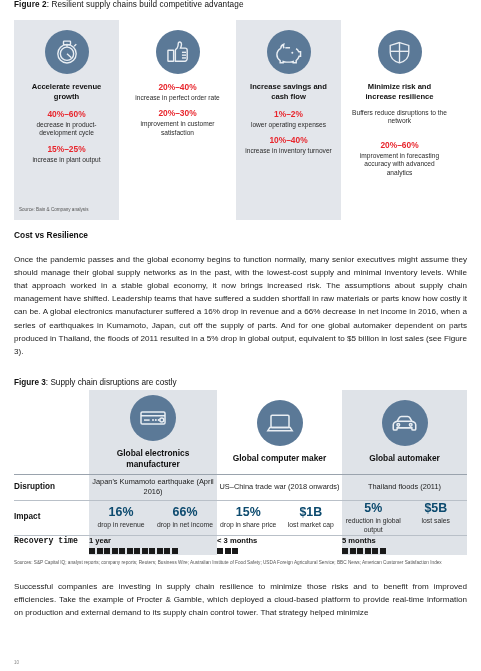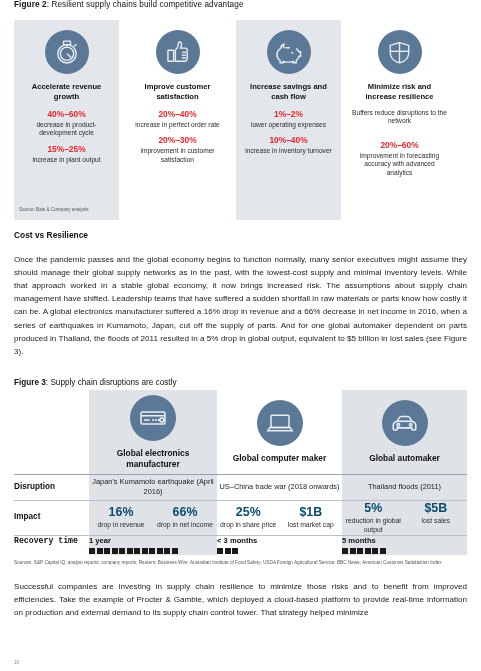--- a/index.html
+++ b/index.html
@@ -105,21 +105,20 @@
       <div class="f2-col">
         <div class="circ">
           <svg width="28" height="28" viewBox="0 0 32 32" fill="none" stroke="#e9eef3" stroke-width="1.6">
             <rect x="4.5" y="14" width="6.5" height="12.5" rx="0.6"></rect>
             <path d="M13 26.5V14c0-1 1.2-1.3 2-2.4 1.2-1.6 1.3-3.5 1.3-5.2 0-1.2 1-2 2-1.8 1 .2 1.7 1.1 1.7 2.4 0 1.6-.5 3.3-1.1 4.6h5.2c1.4 0 2.4 1 2.4 2.3v9.5c0 1.4-1.1 3.1-2.6 3.1H13z"></path>
             <line x1="20.5" y1="16.4" x2="25.2" y2="16.4"></line>
             <line x1="20.5" y1="19.6" x2="25.2" y2="19.6"></line>
             <line x1="20.5" y1="22.8" x2="25.2" y2="22.8"></line>
           </svg>
         </div>
-        <div class="f2-head">Improve customer satisfaction</div>
         <div class="stat">
           <span class="num">20%–40%</span>
           <span class="lbl">increase in perfect order rate</span>
         </div>
         <div class="stat">
           <span class="num">20%–30%</span>
           <span class="lbl">improvement in customer satisfaction</span>
         </div>
       </div>
 
@@ -236,21 +235,21 @@
             </div>
             <div class="imp-item">
               <span class="v">66%</span>
               <span class="d">drop in net income</span>
             </div>
           </div>
         </td>
         <td class="imp-cell rule-thin">
           <div class="imp-flex">
             <div class="imp-item">
-              <span class="v">25%</span>
+              <span class="v">15%</span>
               <span class="d">drop in share price</span>
             </div>
             <div class="imp-item">
               <span class="v">$1B</span>
               <span class="d">lost market cap</span>
             </div>
           </div>
         </td>
         <td class="imp-cell shadecol rule-thin">
           <div class="imp-flex">

